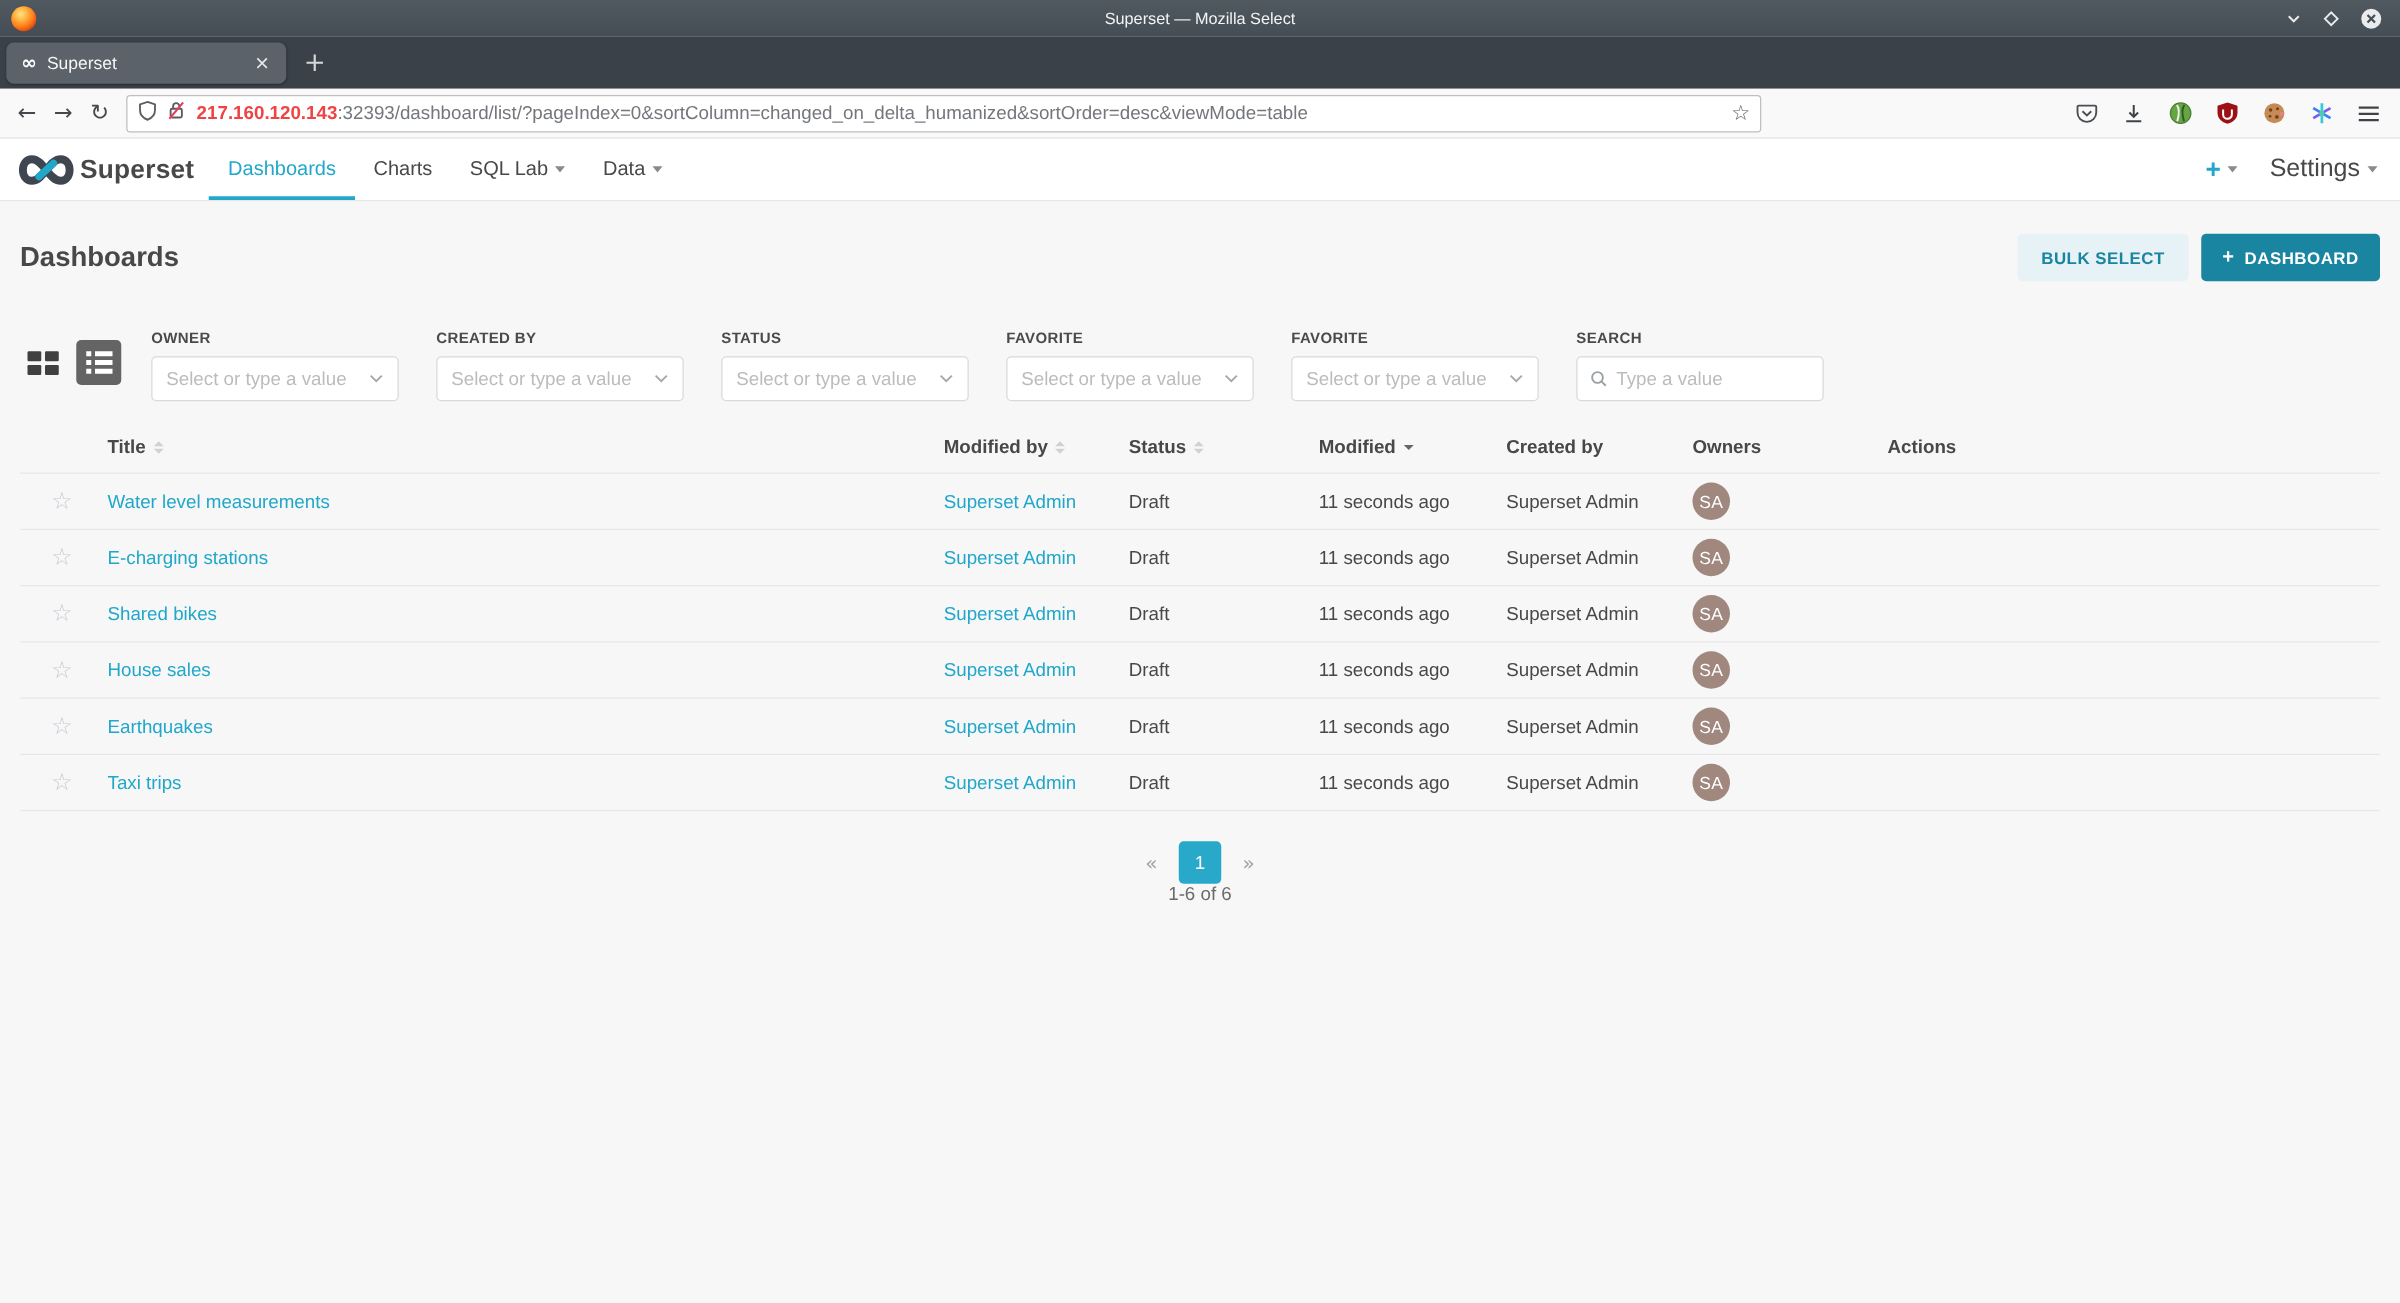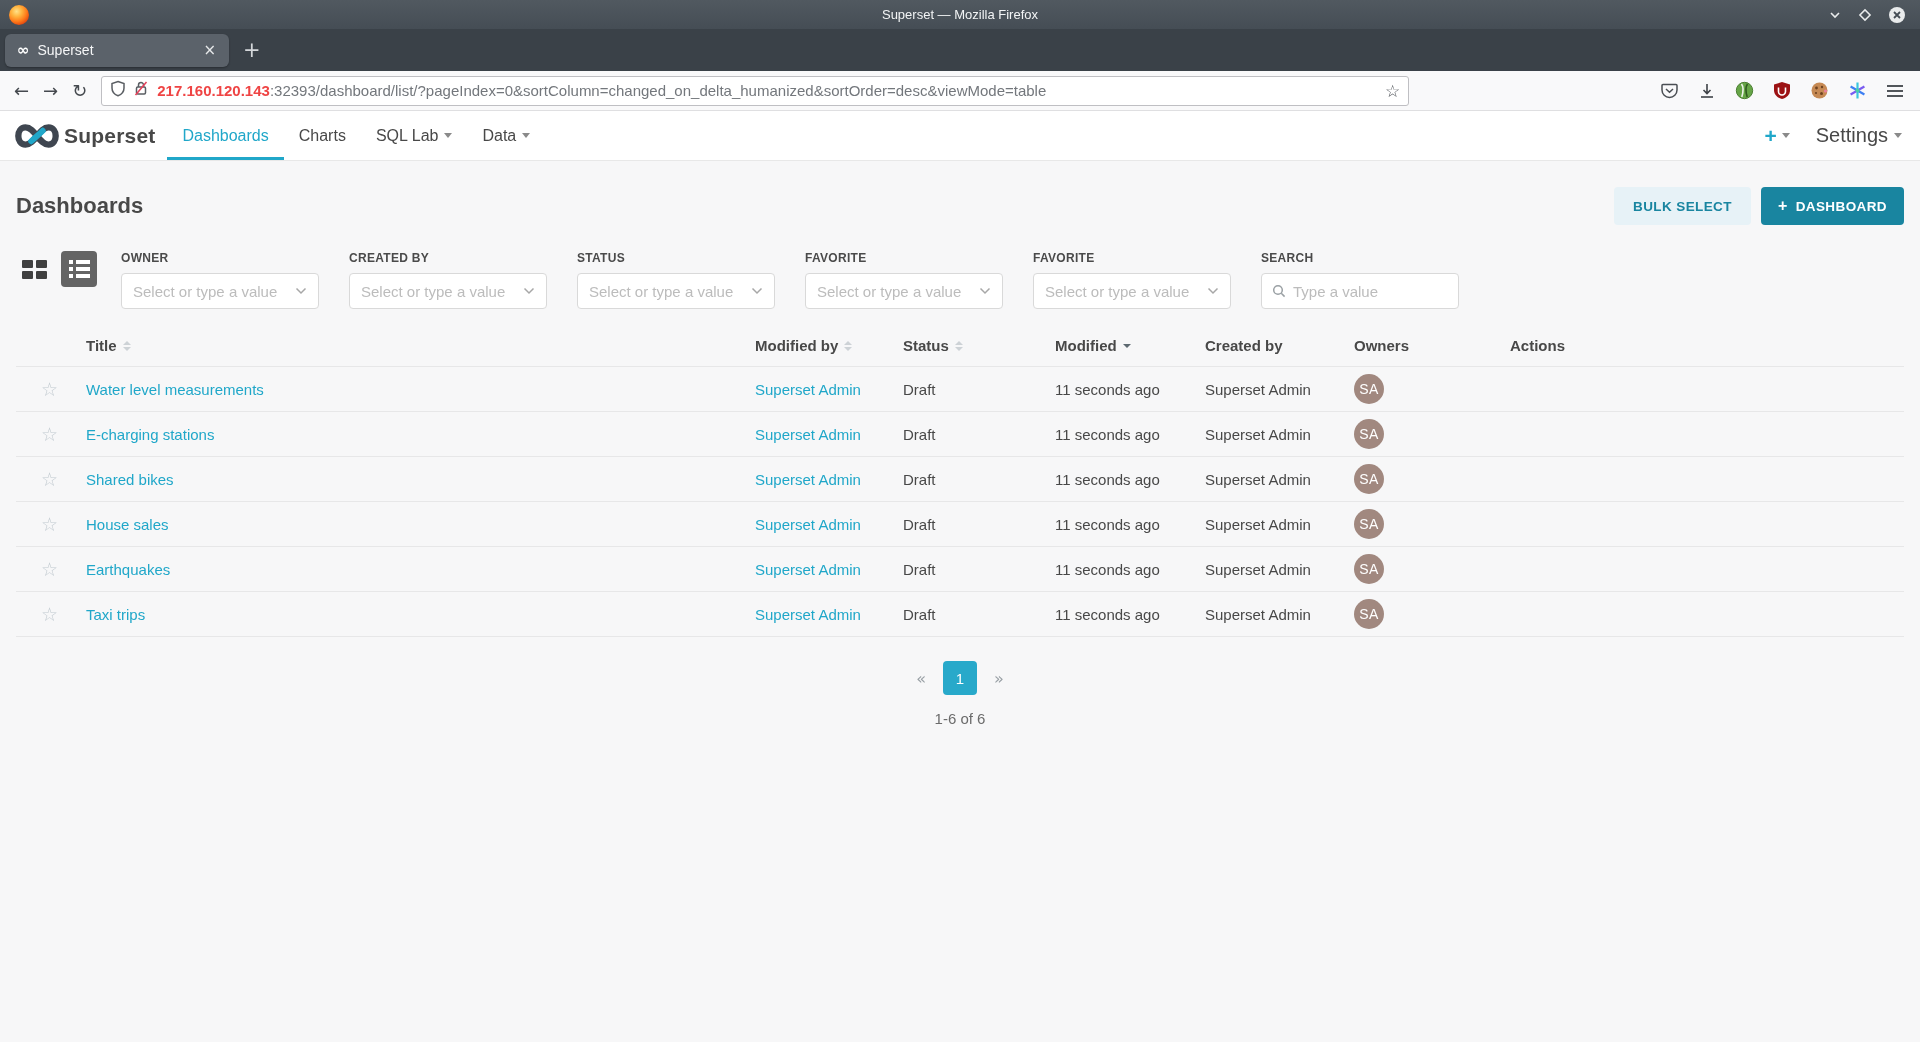--- a/index.html
+++ b/index.html
@@ -46,21 +46,21 @@
 
   
   .content { padding:0 16px; }
   .page-head { display:flex; align-items:center; padding-top:26px; }
   .page-title { font-size:22px; font-weight:bold; color:#484848; }
   .head-btns { margin-left:auto; display:flex; gap:10px; padding-right:0; }
   .btn-bulk { height:38px; padding:0 19px; background:#e7f2f7; color:#1985a0; border:none; border-radius:4px; font-size:13.5px; font-weight:bold; letter-spacing:.4px; font-family:inherit; }
   .btn-new { height:38px; padding:0 17px; background:#1985a0; color:#fff; border:none; border-radius:4px; font-size:13.5px; font-weight:bold; letter-spacing:.4px; display:flex; align-items:center; gap:8px; font-family:inherit; }
   .btn-new .plus { font-size:16px; font-weight:bold; }
 
-  .filterbar { display:flex; align-items:flex-start; margin-top:26px; gap:30px; }
+  .filterbar { display:flex; align-items:center; margin-top:38px; gap:30px; }
   .view-toggles { display:flex; align-items:center; gap:9px; padding-bottom:4px; margin-right:-6px; }
   .vt { width:36px; height:36px; border-radius:4px; display:flex; align-items:center; justify-content:center; }
   .vt.active { background:#646464; }
   .grid-ic { display:grid; grid-template-columns:11px 11px; grid-template-rows:8px 8px; gap:3px; }
   .grid-ic div { background:#404040; border-radius:1px; }
   .list-ic { display:flex; flex-direction:column; gap:3px; }
   .list-ic .row { display:flex; gap:3px; align-items:center; }
   .list-ic .dot { width:4px; height:4px; background:#fff; }
   .list-ic .bar { width:14px; height:4px; background:#fff; }
   .fgroup { display:flex; flex-direction:column; }
@@ -81,28 +81,28 @@
   .tri-dn.on { border-top-color:#5d6970; }
   .cell { font-size:15px; color:#484848; }
   .star-cell { padding-left:25px; }
   .row-star { color:#c3cbd1; font-size:19px; }
   .link { color:#20a7c9; text-decoration:none; font-size:15px; }
   .avatar { width:30px; height:30px; border-radius:50%; background:#a1887f; color:#fff; font-size:14px; display:flex; align-items:center; justify-content:center; letter-spacing:.3px; }
 
   .pagination { display:flex; justify-content:center; align-items:center; gap:17px; margin-top:24px; }
   .pg-arrow { color:#9aa1a6; font-size:16px; }
   .pg-page { width:34px; height:34px; background:#28a9ca; color:#fff; border-radius:4px; display:flex; align-items:center; justify-content:center; font-size:15px; }
-  .pg-summary { text-align:center; color:#6b6b6b; font-size:15px; margin-top:15px; }
+  .pg-summary { text-align:center; color:#6b6b6b; font-size:15px; }
 </style>
 </head>
 <body>
 
 <div class="titlebar">
   <div class="ff-logo"></div>
-  <div class="win-title">Superset — Mozilla Firefox</div>
+  <div class="win-title">Superset — Mozilla Select</div>
   <div class="win-controls">
     <span>
       <svg width="14" height="14" viewBox="0 0 14 14">
           <polyline points="3,5 7,9 11,5" fill="none" stroke="#e9ebec" stroke-width="1.6"></polyline>
         </svg>
     </span>
     <span>
       <svg width="14" height="14" viewBox="0 0 14 14">
           <rect x="3.4" y="3.4" width="7.2" height="7.2" fill="none" stroke="#e9ebec" stroke-width="1.5" transform="rotate(45 7 7)"></rect>
         </svg>

